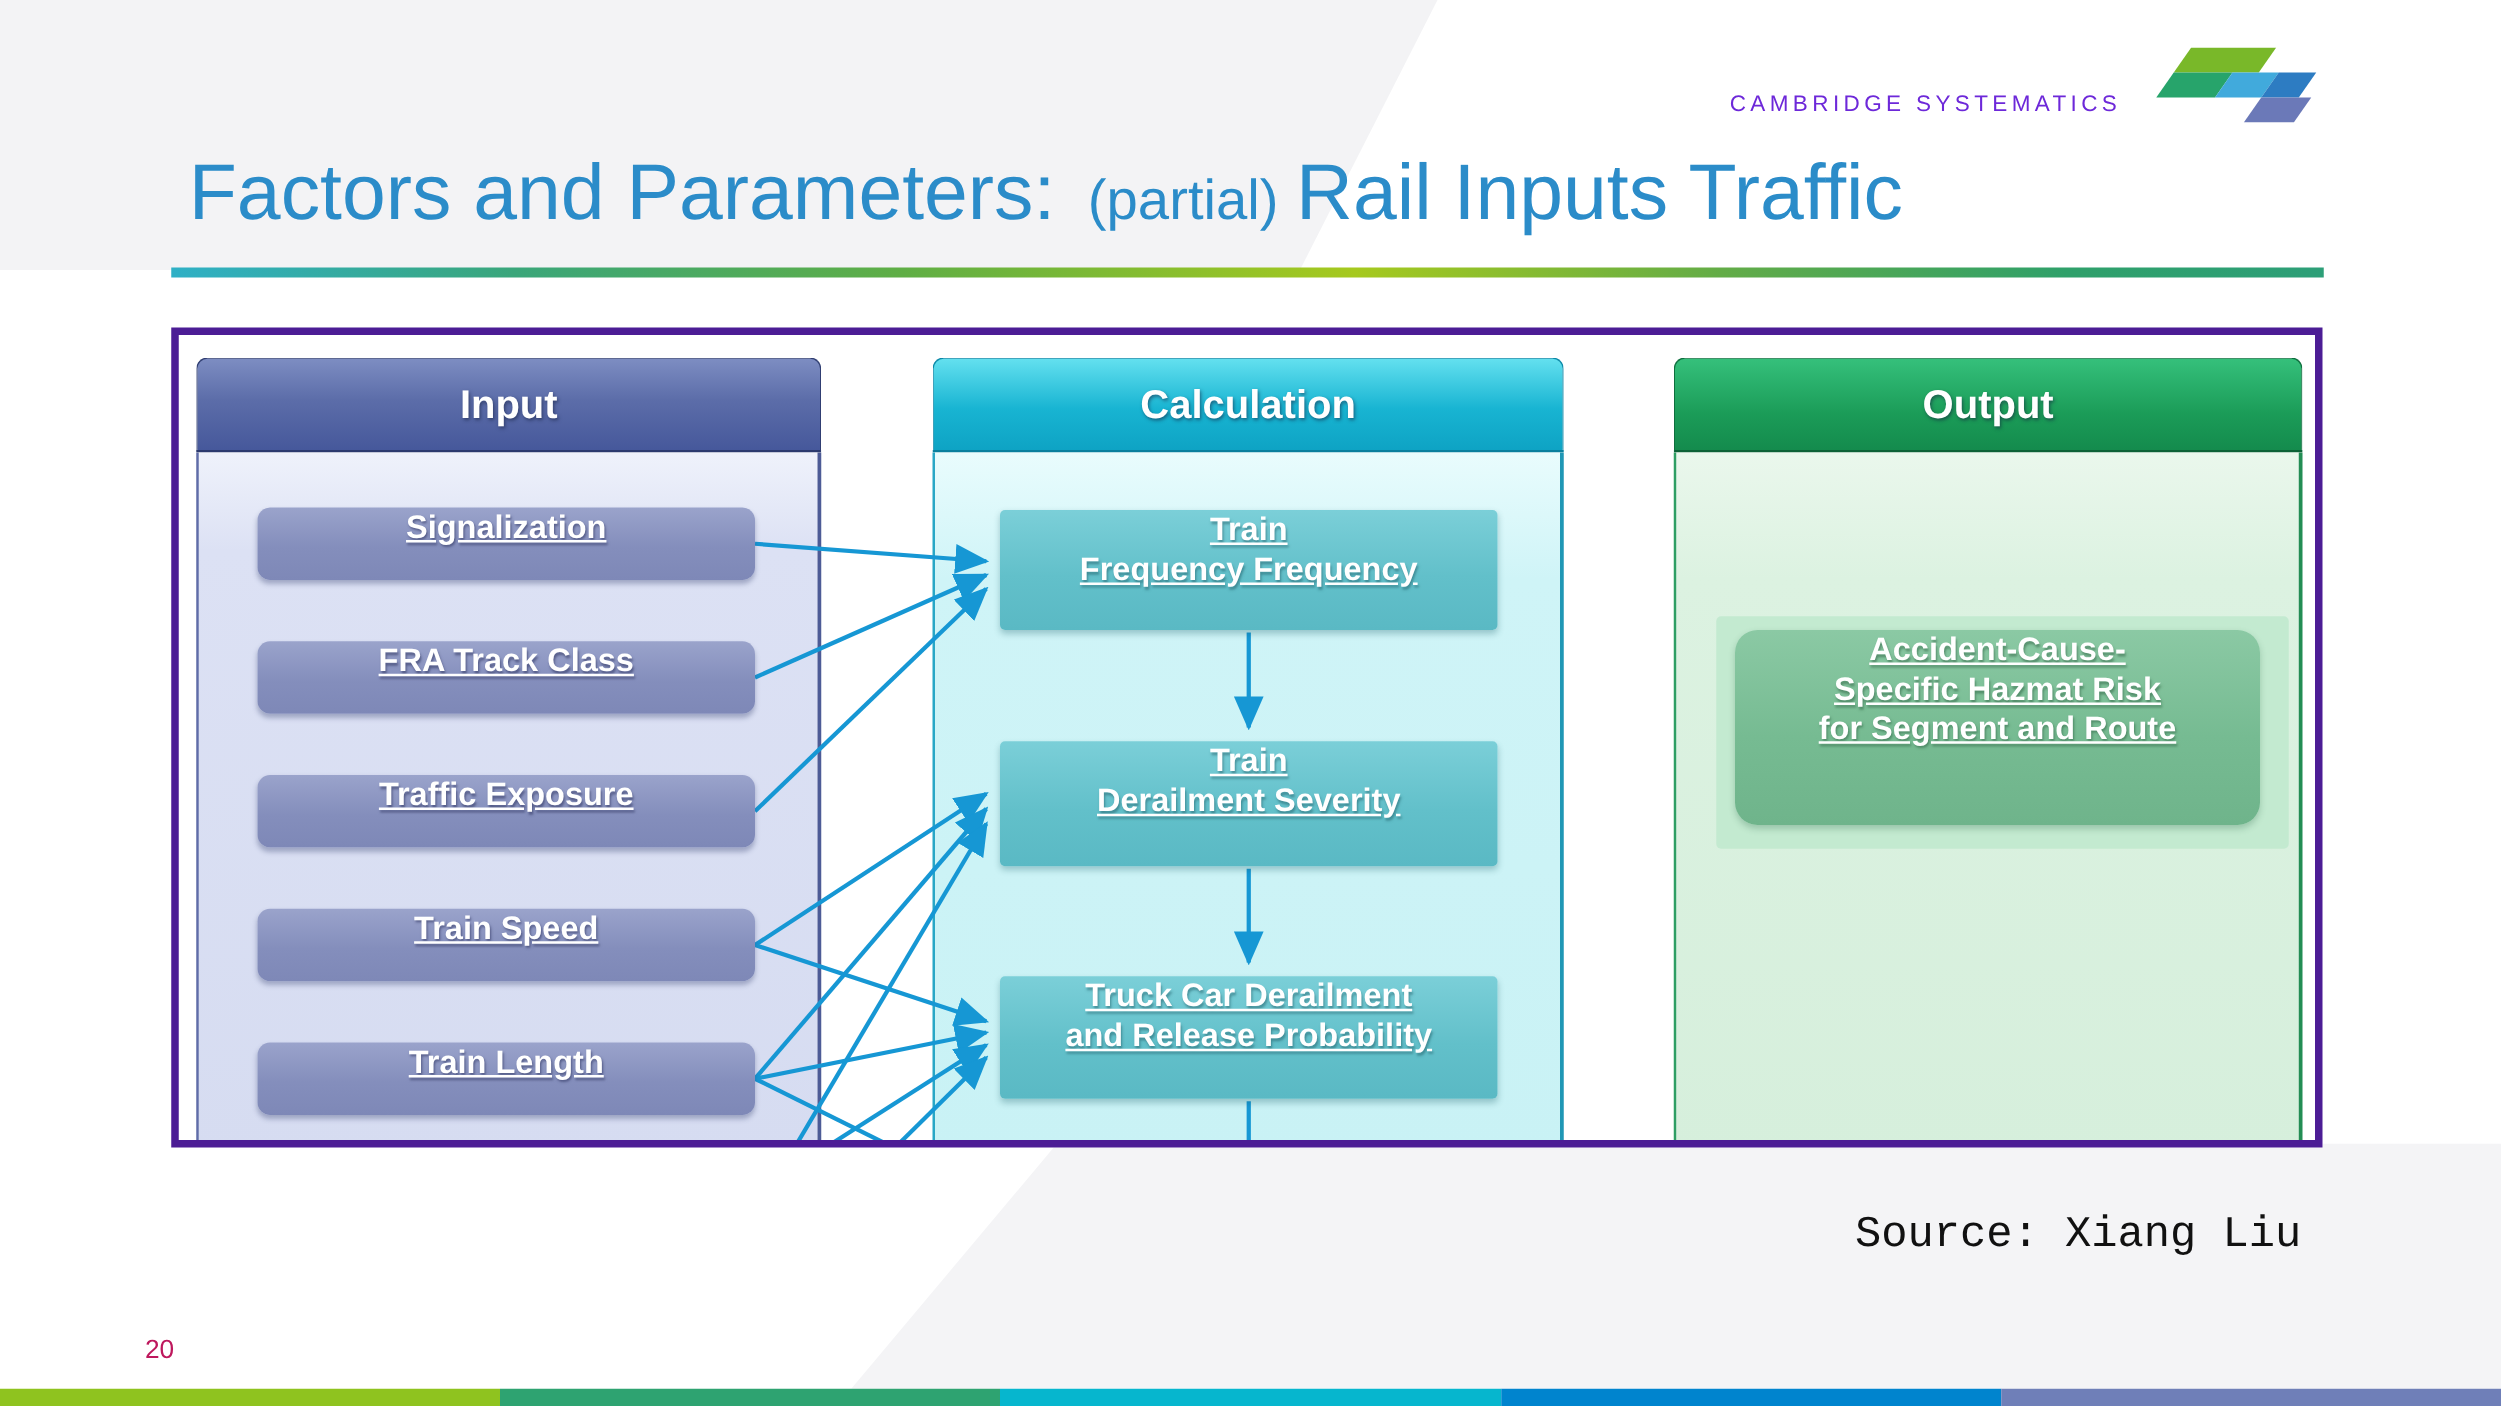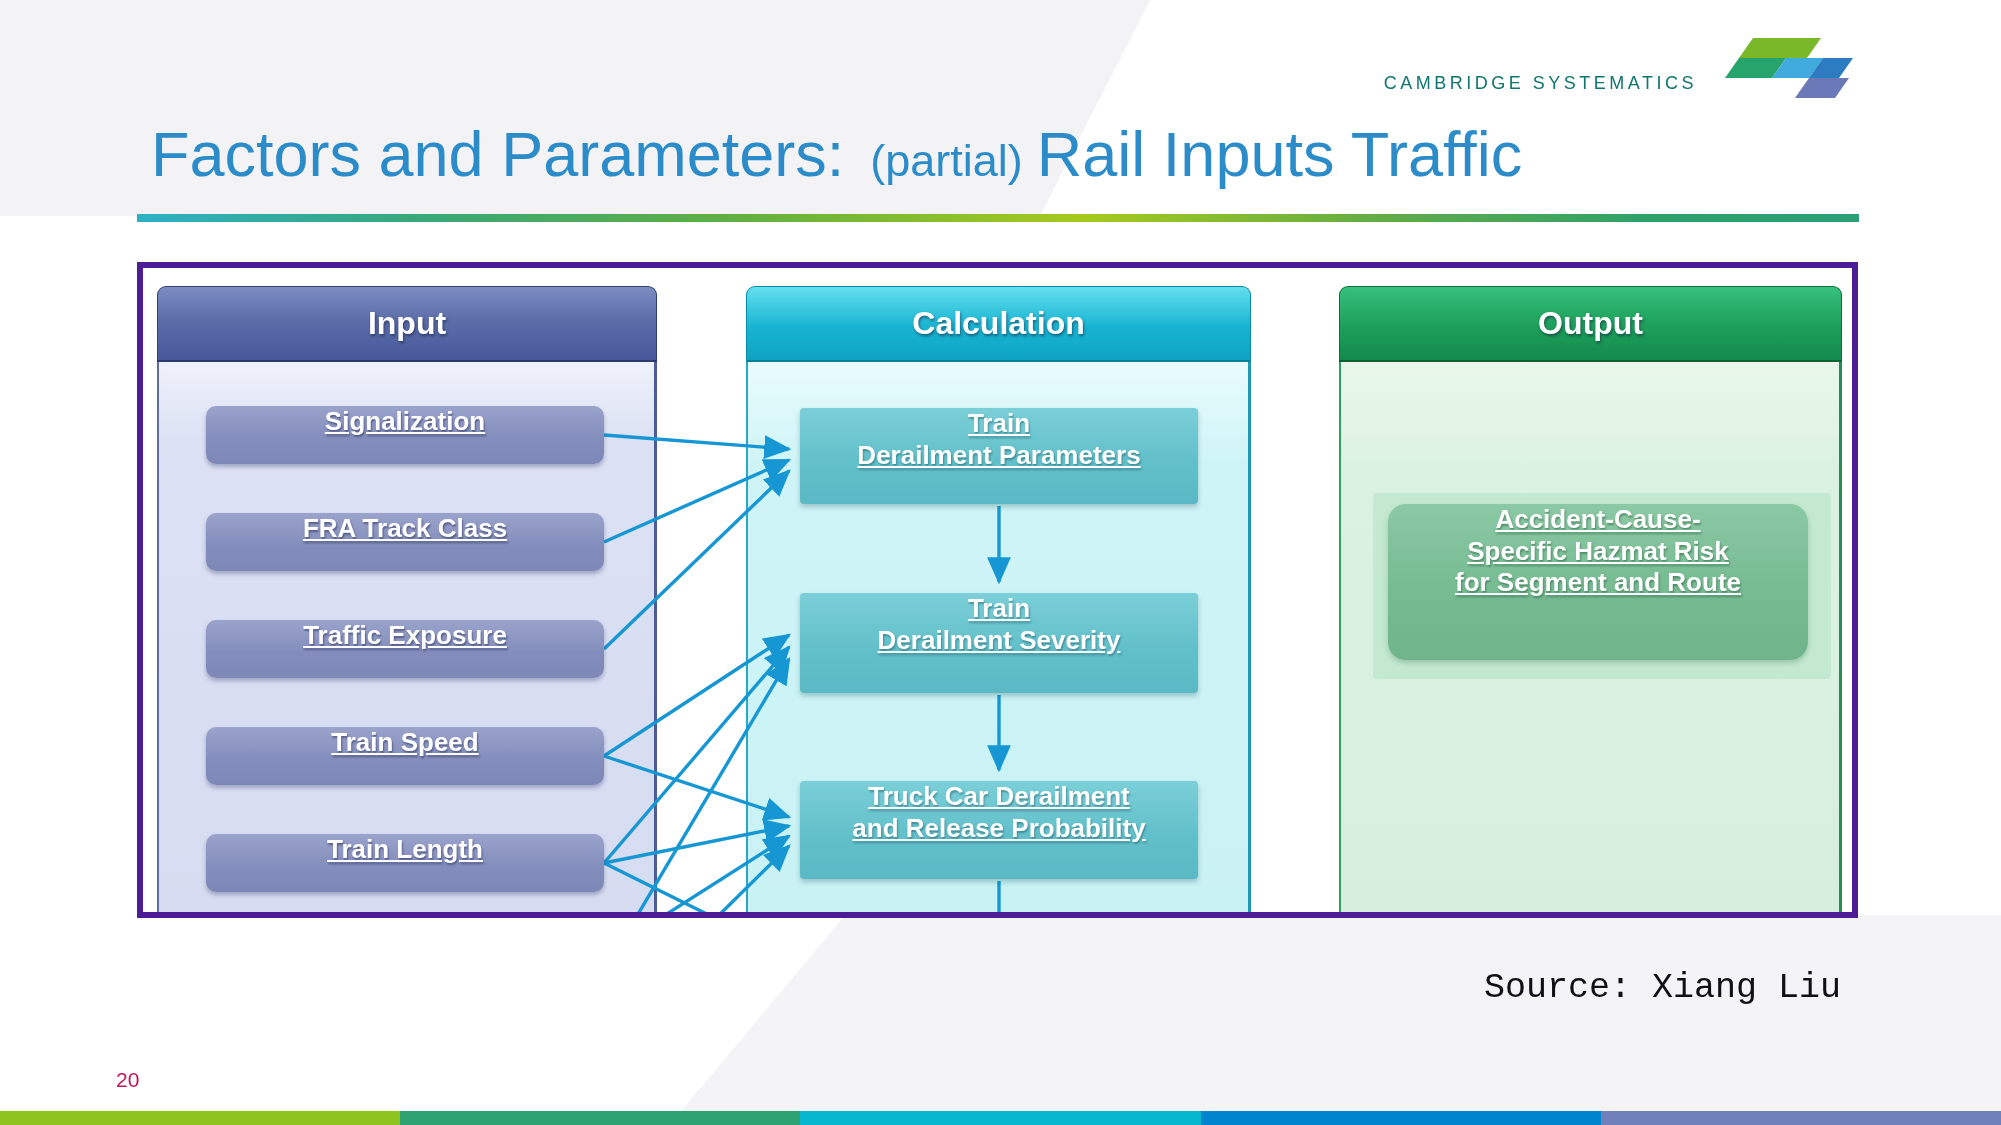--- a/index.html
+++ b/index.html
@@ -6,21 +6,21 @@
   .slide{
     position:relative;width:2001px;height:1125px;background:#ffffff;overflow:hidden;
     font-family:"Liberation Sans","DejaVu Sans",sans-serif;
   }
   
   .band{position:absolute;background:#f3f3f5;}
   .band-title{top:0;left:-140px;width:1290px;height:216px;transform:skewX(-27deg);transform-origin:100% 0;}
   .band-footer{bottom:14px;right:-220px;width:1540px;height:196px;background:#f4f4f6;transform:skewX(-40deg);transform-origin:0 100%;}
   
   .logo{position:absolute;top:38px;right:140px;display:flex;align-items:flex-end;gap:14px;}
-  .logo-text{color:#0f766e;font-size:18px;letter-spacing:3.5px;font-weight:500;padding-bottom:4px;white-space:nowrap;text-align:right;}
+  .logo-text{color:#6d28d9;font-size:18px;letter-spacing:3.5px;font-weight:500;padding-bottom:4px;white-space:nowrap;text-align:right;}
   
   .title{position:absolute;left:151px;top:118px;white-space:nowrap;}
   .title .t-big{font-size:63px;font-weight:400;}
   .title .t-paren{font-size:45px;font-weight:400;margin-left:26px;}
   .title .t-big2{font-size:63px;font-weight:400;margin-left:14px;}
   .title-rule{
     position:absolute;left:137px;top:214px;width:1722px;height:8px;
     background:linear-gradient(90deg,#2fb0c6 0%,#3aa67a 16%,#5fae45 34%,#a6c91e 55%,#63ac47 72%,#2fa06a 88%,#2d9f78 100%);
   }
   
@@ -155,21 +155,21 @@
       </div>
     <div class="node input-item" style="top:459px">
         <span class="box-line">Train Speed</span>
       </div>
     <div class="node input-item" style="top:566px">
         <span class="box-line">Train Length</span>
       </div>
 
     <div class="node calc-box" style="top:140px;height:96px">
       <span class="box-line">Train</span>
-      <span class="box-line">Derailment Parameters</span>
+      <span class="box-line">Frequency Frequency</span>
     </div>
     <div class="node calc-box" style="top:325px;height:100px">
       <span class="box-line">Train</span>
       <span class="box-line">Derailment Severity</span>
     </div>
     <div class="node output-box">
       <span class="box-line">Accident-Cause-</span>
       <span class="box-line">Specific Hazmat Risk</span>
       <span class="box-line">for Segment and Route</span>
     </div>

